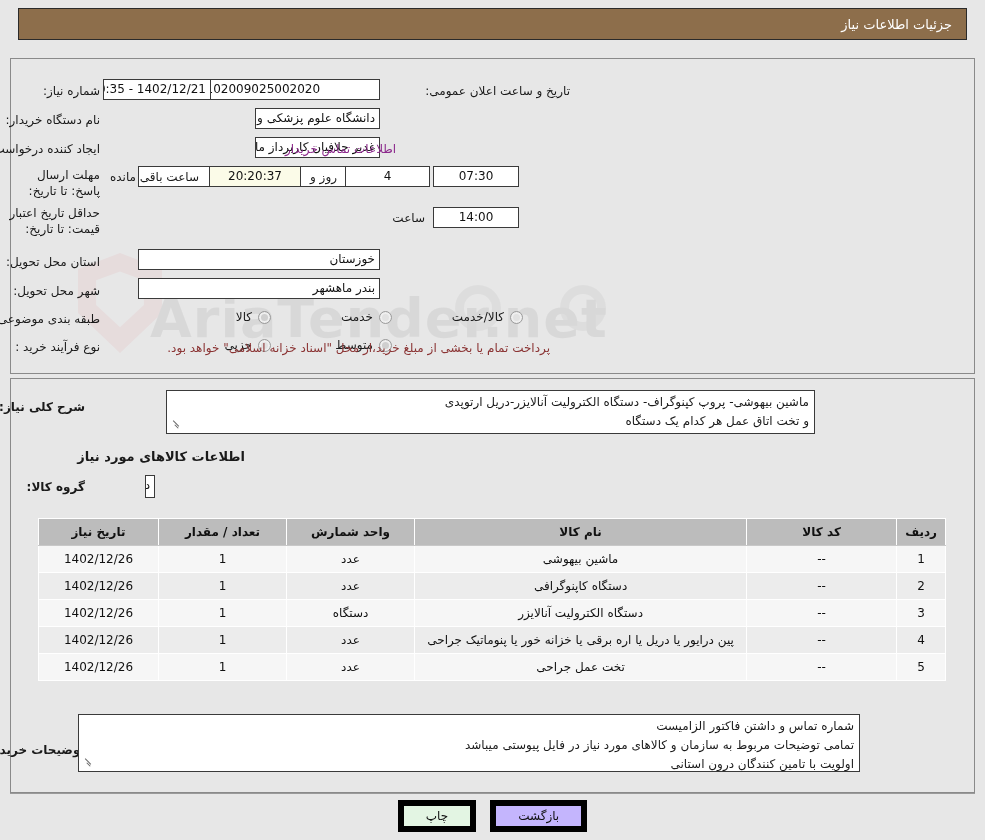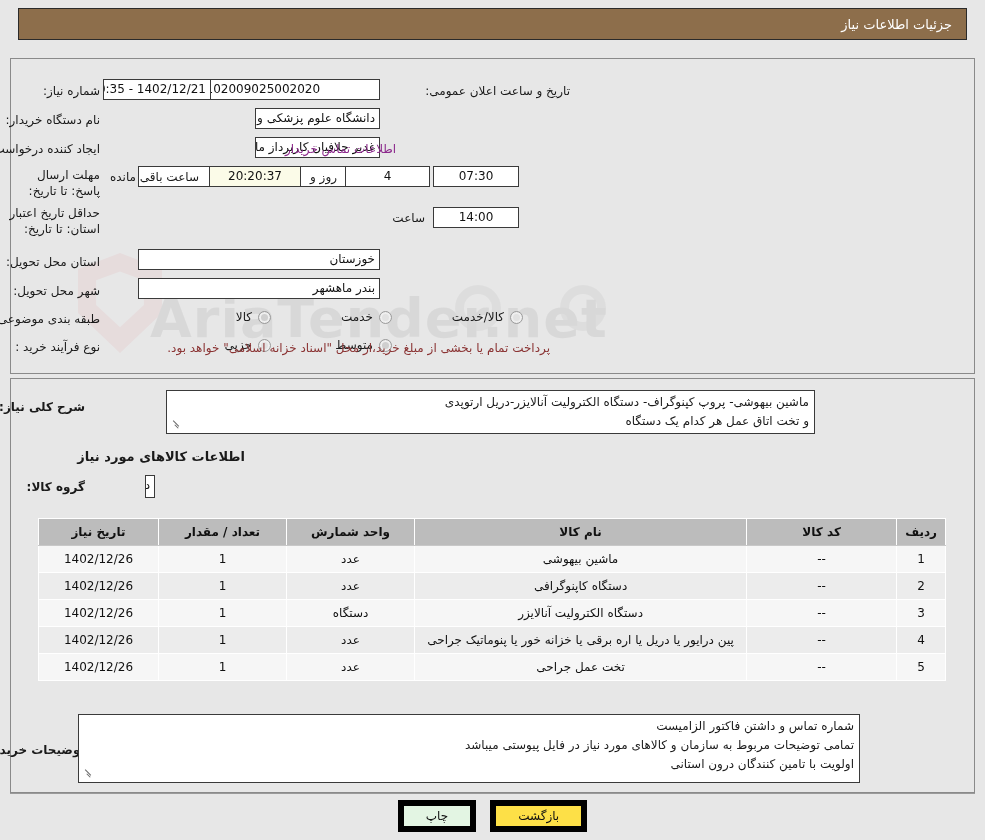--- a/index.html
+++ b/index.html
@@ -211,21 +211,21 @@
     z-index: 5;
   }
   .btn {
     border: 6px solid #000000;
     font-size: 12px;
     padding: 3px 22px;
     cursor: pointer;
     font-family: inherit;
     color: #111;
   }
-  .btn.back  { background: #fde047; }
+  .btn.back  { background: #c4b5fd; }
   .btn.print { background: #e3f5e3; }
 
   .sep {
     position: absolute;
     left: 10px; width: 965px; height: 1px;
     background: #9a9a9a;
     z-index: 3;
   }
 </style>
 </head>
@@ -262,21 +262,21 @@
   <div class="lbl wrap" style="right:885px; top:167px; width:90px; text-align:right;">مهلت ارسال پاسخ: تا تاریخ:</div>
   <div class="fld center" style="right:605px; top:166px; width:242px;">1402/12/26</div>
   <div class="lbl" style="right:560px; top:170px;">ساعت</div>
   <div class="fld center" style="right:466px; top:166px; width:86px;">07:30</div>
 
   <div class="fld center" style="right:555px; left:345px; top:166px;">4</div>
   <div class="lbl" style="left:310px; top:170px;">روز و</div>
   <div class="fld center cream" style="left:209px; top:166px; width:92px;">20:20:37</div>
   <div class="lbl" style="left:110px; top:170px;">ساعت باقی مانده</div>
 
-  <div class="lbl wrap" style="right:885px; top:205px; width:96px; text-align:right;">حداقل تاریخ اعتبار استان: تا تاریخ:</div>
+  <div class="lbl wrap" style="right:885px; top:205px; width:96px; text-align:right;">حداقل تاریخ اعتبار قیمت: تا تاریخ:</div>
   <div class="lbl" style="right:560px; top:211px;">ساعت</div>
   <div class="fld center" style="right:466px; top:207px; width:86px;">14:00</div>
 
   <div class="lbl" style="right:885px; top:255px;">استان محل تحویل:</div>
   <div class="fld right" style="right:605px; top:249px; width:242px;">خوزستان</div>
 
   <div class="lbl" style="right:885px; top:284px;">شهر محل تحویل:</div>
   <div class="fld right" style="right:605px; top:278px; width:242px;">بندر ماهشهر</div>
 
   <div class="lbl" style="right:885px; top:312px;">طبقه بندی موضوعی:</div>
@@ -367,21 +367,21 @@
         <td>--</td>
         <td>تخت عمل جراحی</td>
         <td>عدد</td>
         <td>1</td>
         <td>1402/12/26</td>
       </tr>
     </tbody>
   </table>
 
   <div class="lbl bold" style="right:900px; top:743px;">توضیحات خریدار:</div>
-  <div class="ta" style="right:125px; left:78px; top:714px; height:69px;">
+  <div class="ta" style="right:125px; left:78px; top:714px; height:58px;">
     <span style="white-space:pre-line; display:block;">شماره تماس و داشتن فاکتور الزامیست
 تمامی توضیحات مربوط به سازمان و کالاهای مورد نیاز در فایل پیوستی میباشد
 اولویت با تامین کنندگان درون استانی</span>
     <span class="grip"></span>
   </div>
 
   <div class="sep" style="top:793px;"></div>
 
   <div class="btnrow">
     <button class="btn back">بازگشت</button>

